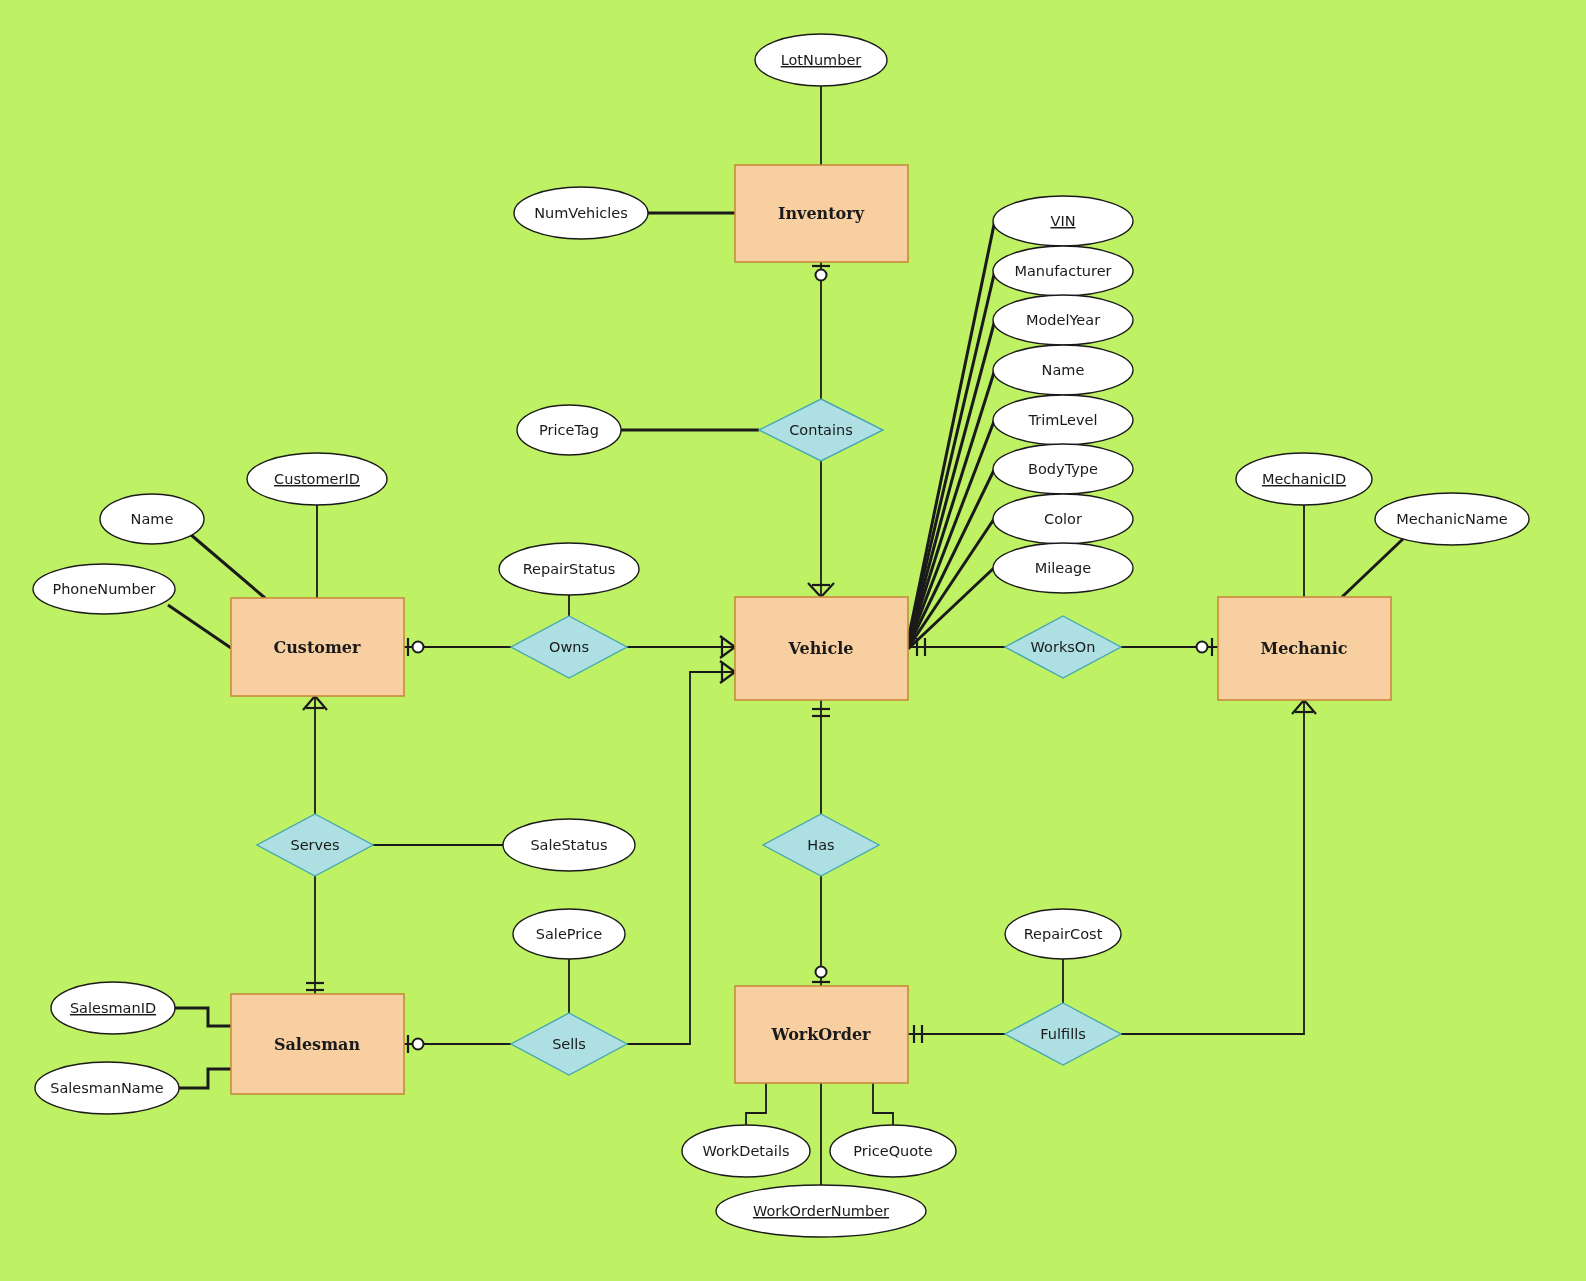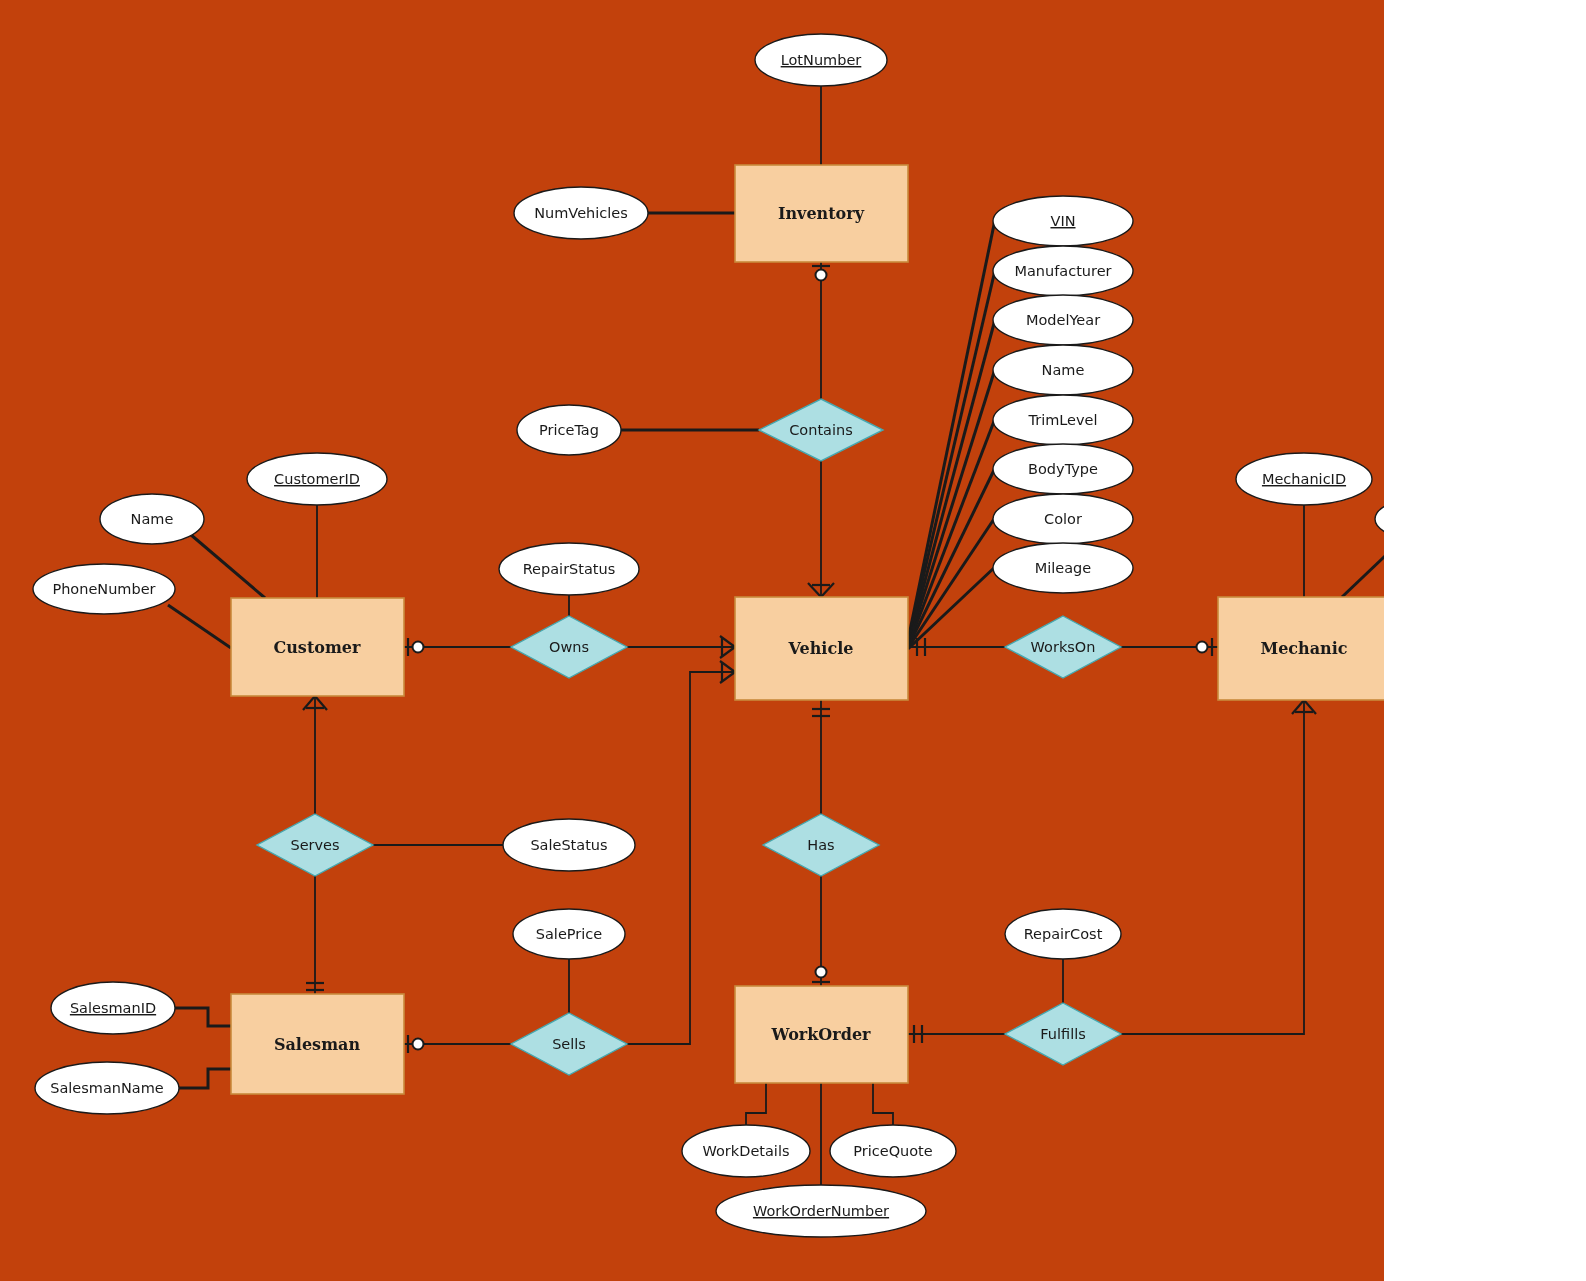--- a/index.html
+++ b/index.html
@@ -2,23 +2,23 @@
 <html><head>
 <meta charset="utf-8">
 <style>
   html, body {
     margin: 0;
     padding: 0;
     background: #ffffff;
   }
   #diagram-root {
     position: relative;
-    width: 1384px;
+    width: 1586px;
     height: 1281px;
-    background: #c2410c;
+    background: #bef264;
     font-family: "DejaVu Sans", sans-serif;
     overflow: hidden;
   }
   svg#er-canvas {
     display: block;
     width: 1586px;
     height: 1281px;
   }
   .entity-rect {
     fill: #f8cfa0;

